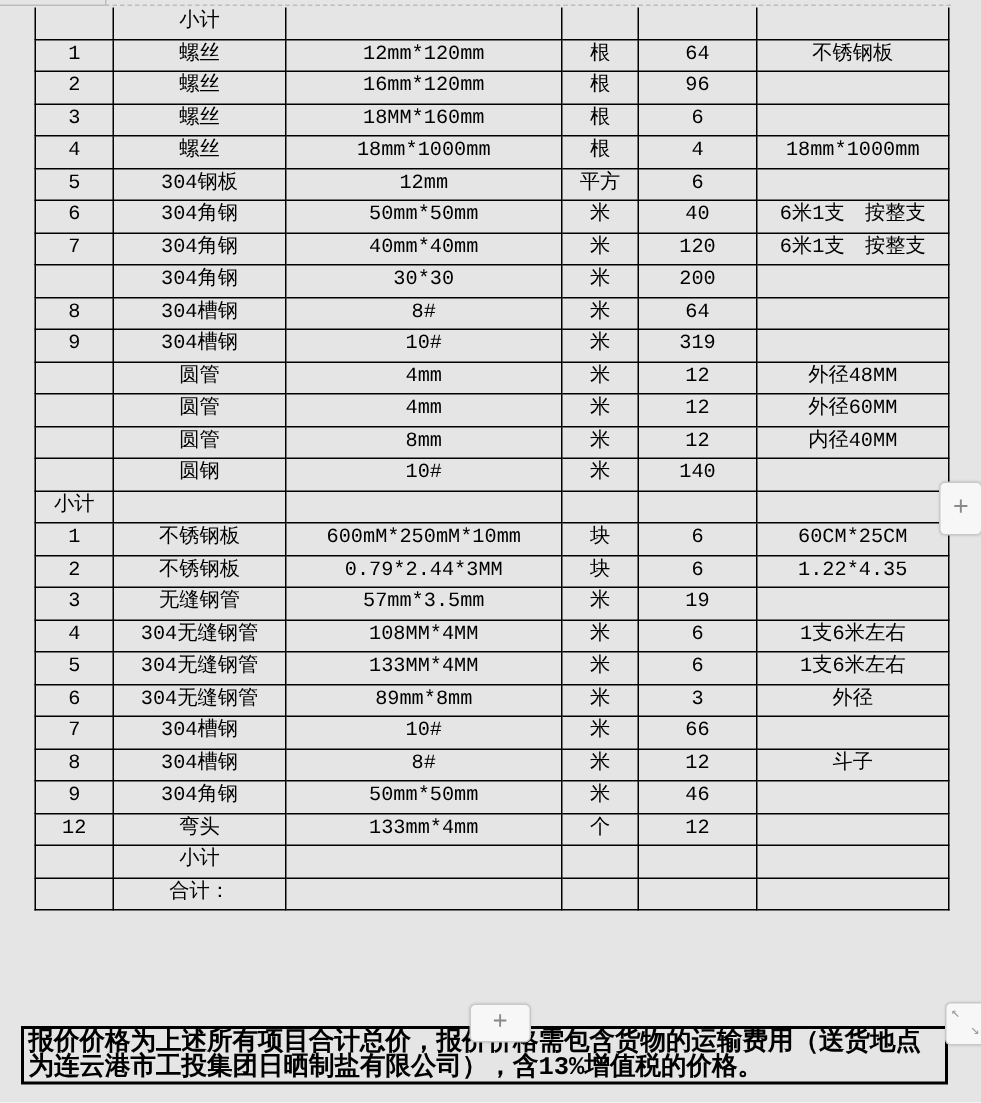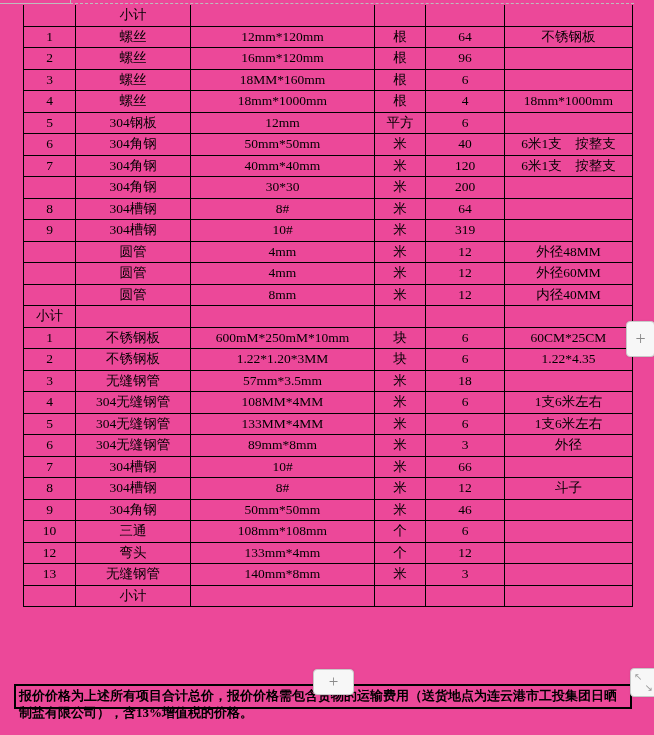--- a/index.html
+++ b/index.html
@@ -1,22 +1,22 @@
 <!DOCTYPE html>
 <html><head>
 <meta charset="utf-8">
 <style>
   html, body { margin: 0; padding: 0; background: #ffffff; }
   .stage {
     position: relative;
     width: 654px;
     height: 735px;
-    background: #ec4899;
+    background: #e5e5e5;
     overflow: hidden;
-    font-family: Liberation Serif, serif;
+    font-family: Liberation Mono, monospace;
     color: #000000;
   }
   
   .boundary-solid {
     position: absolute; left: 0; top: 3px; width: 70px; height: 0;
     border-top: 1px solid #bdbdbd;
   }
   .boundary-tick {
     position: absolute; left: 70px; top: 0; width: 0; height: 4px;
     border-left: 1px solid #bdbdbd;
@@ -38,24 +38,24 @@
     text-align: center;
     vertical-align: middle;
     padding: 0 1px;
     white-space: nowrap;
     overflow: hidden;
   }
   #tbl tr:first-child td { border-top: none; }
   
   #note {
     position: absolute; left: 14px; top: 684px;
-    box-sizing: border-box; width: 618px; height: 25px;
+    box-sizing: border-box; width: 618px; height: 39px;
     border: 2px solid #000000;
     font-weight: bold;
-    font-size: 13px;
+    font-size: 17px;
     line-height: 17px;
     padding: 1px 2px 0 3px;
     z-index: 1;
   }
   
   .float-btn {
     position: absolute;
     background: #f7f7f7;
     border: 1px solid #c9c9c9;
     border-radius: 4px;
@@ -197,49 +197,57 @@
         </tr>
         <tr>
           <td></td>
           <td>圆管</td>
           <td>8mm</td>
           <td>米</td>
           <td>12</td>
           <td>内径40MM</td>
         </tr>
         <tr>
+          <td></td>
+          <td>圆钢</td>
+          <td>10#</td>
+          <td>米</td>
+          <td>140</td>
+          <td></td>
+        </tr>
+        <tr>
           <td>小计</td>
           <td></td>
           <td></td>
           <td></td>
           <td></td>
           <td></td>
         </tr>
         <tr>
           <td>1</td>
           <td>不锈钢板</td>
           <td>600mM*250mM*10mm</td>
           <td>块</td>
           <td>6</td>
           <td>60CM*25CM</td>
         </tr>
         <tr>
           <td>2</td>
           <td>不锈钢板</td>
-          <td>1.22*1.20*3MM</td>
+          <td>0.79*2.44*3MM</td>
           <td>块</td>
           <td>6</td>
           <td>1.22*4.35</td>
         </tr>
         <tr>
           <td>3</td>
           <td>无缝钢管</td>
           <td>57mm*3.5mm</td>
           <td>米</td>
-          <td>18</td>
+          <td>19</td>
           <td></td>
         </tr>
         <tr>
           <td>4</td>
           <td>304无缝钢管</td>
           <td>108MM*4MM</td>
           <td>米</td>
           <td>6</td>
           <td>1支6米左右</td>
         </tr>
@@ -277,46 +285,38 @@
         </tr>
         <tr>
           <td>9</td>
           <td>304角钢</td>
           <td>50mm*50mm</td>
           <td>米</td>
           <td>46</td>
           <td></td>
         </tr>
         <tr>
-          <td>10</td>
-          <td>三通</td>
-          <td>108mm*108mm</td>
-          <td>个</td>
-          <td>6</td>
-          <td></td>
-        </tr>
-        <tr>
           <td>12</td>
           <td>弯头</td>
           <td>133mm*4mm</td>
           <td>个</td>
           <td>12</td>
           <td></td>
         </tr>
         <tr>
-          <td>13</td>
-          <td>无缝钢管</td>
-          <td>140mm*8mm</td>
-          <td>米</td>
-          <td>3</td>
-          <td></td>
-        </tr>
-        <tr>
           <td></td>
           <td>小计</td>
+          <td></td>
+          <td></td>
+          <td></td>
+          <td></td>
+        </tr>
+        <tr>
+          <td></td>
+          <td>合计：</td>
           <td></td>
           <td></td>
           <td></td>
           <td></td>
         </tr>
       </tbody>
   </table>
 
   <div class="float-btn" id="btn-insert-col">
     <span>+</span>

